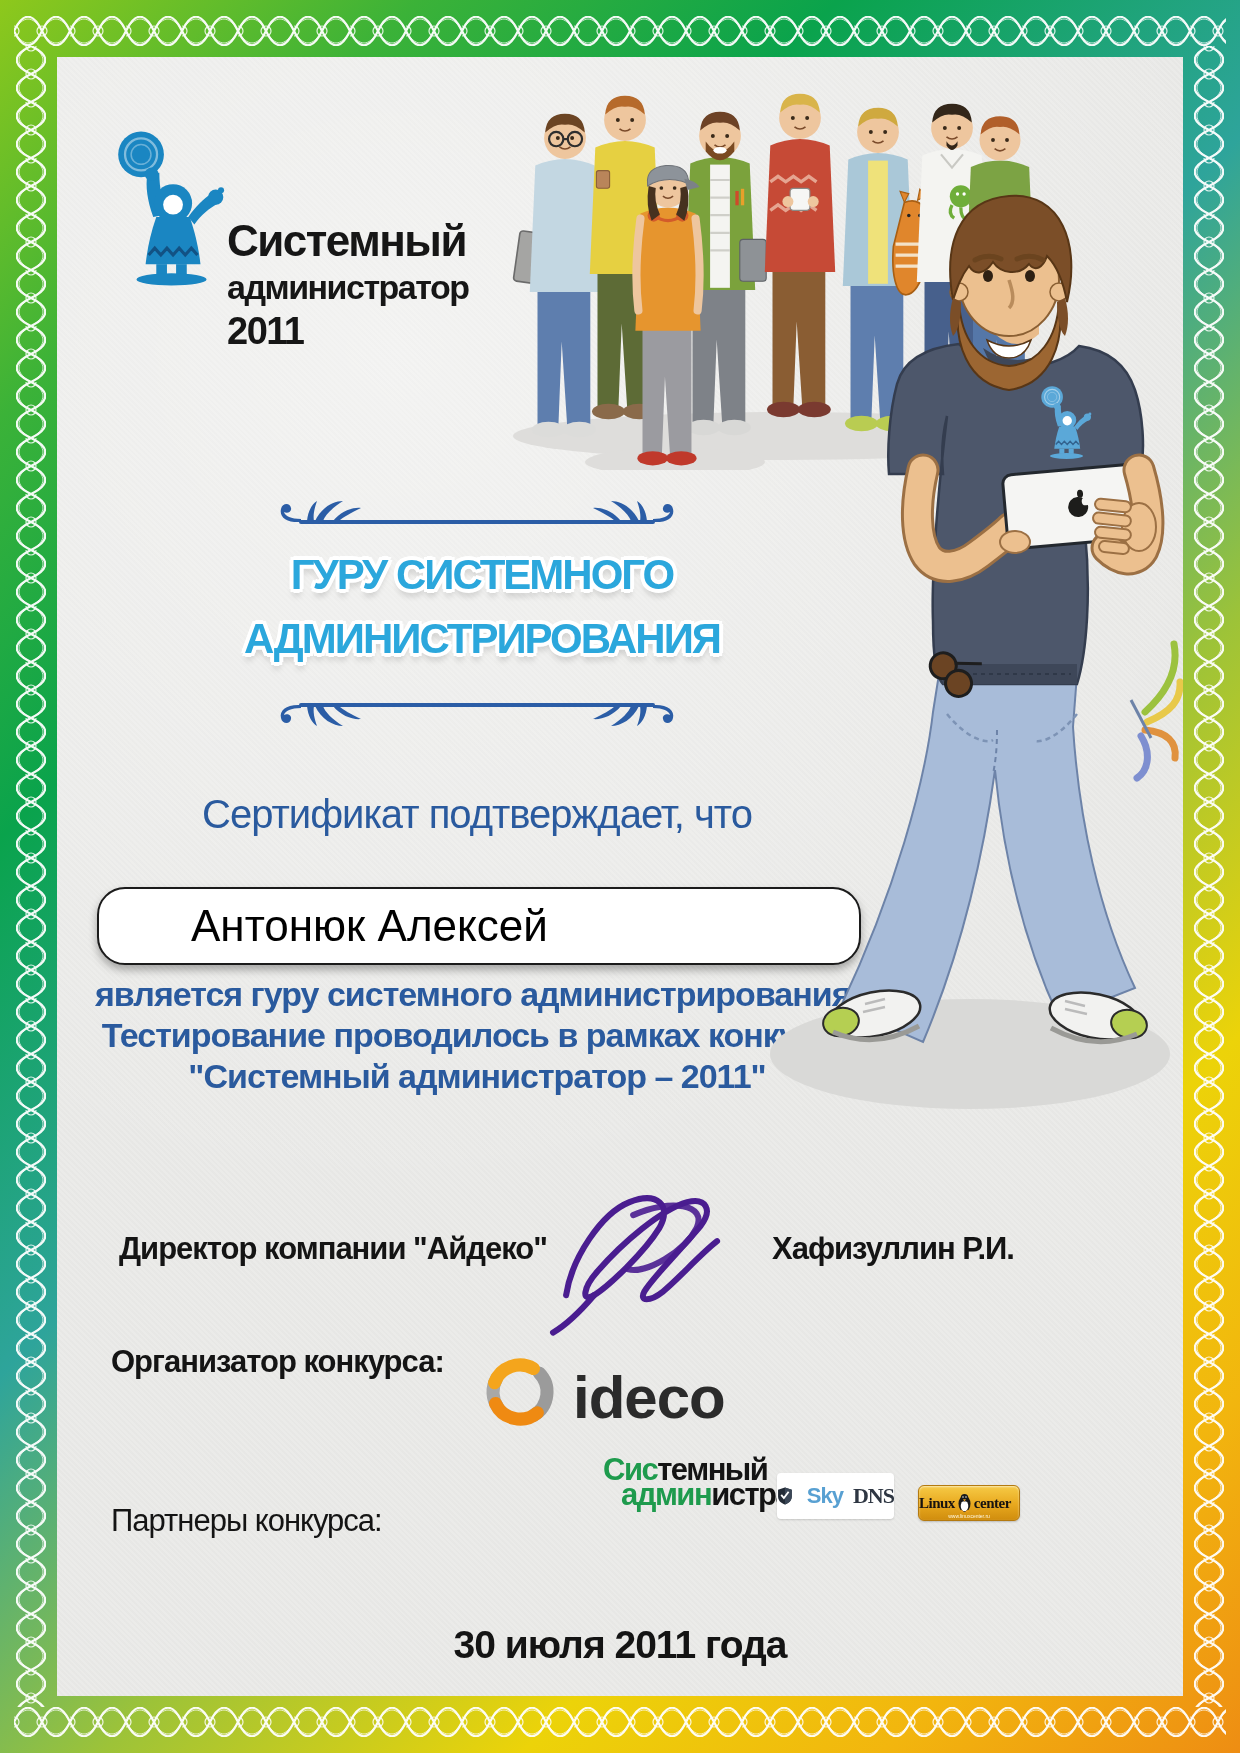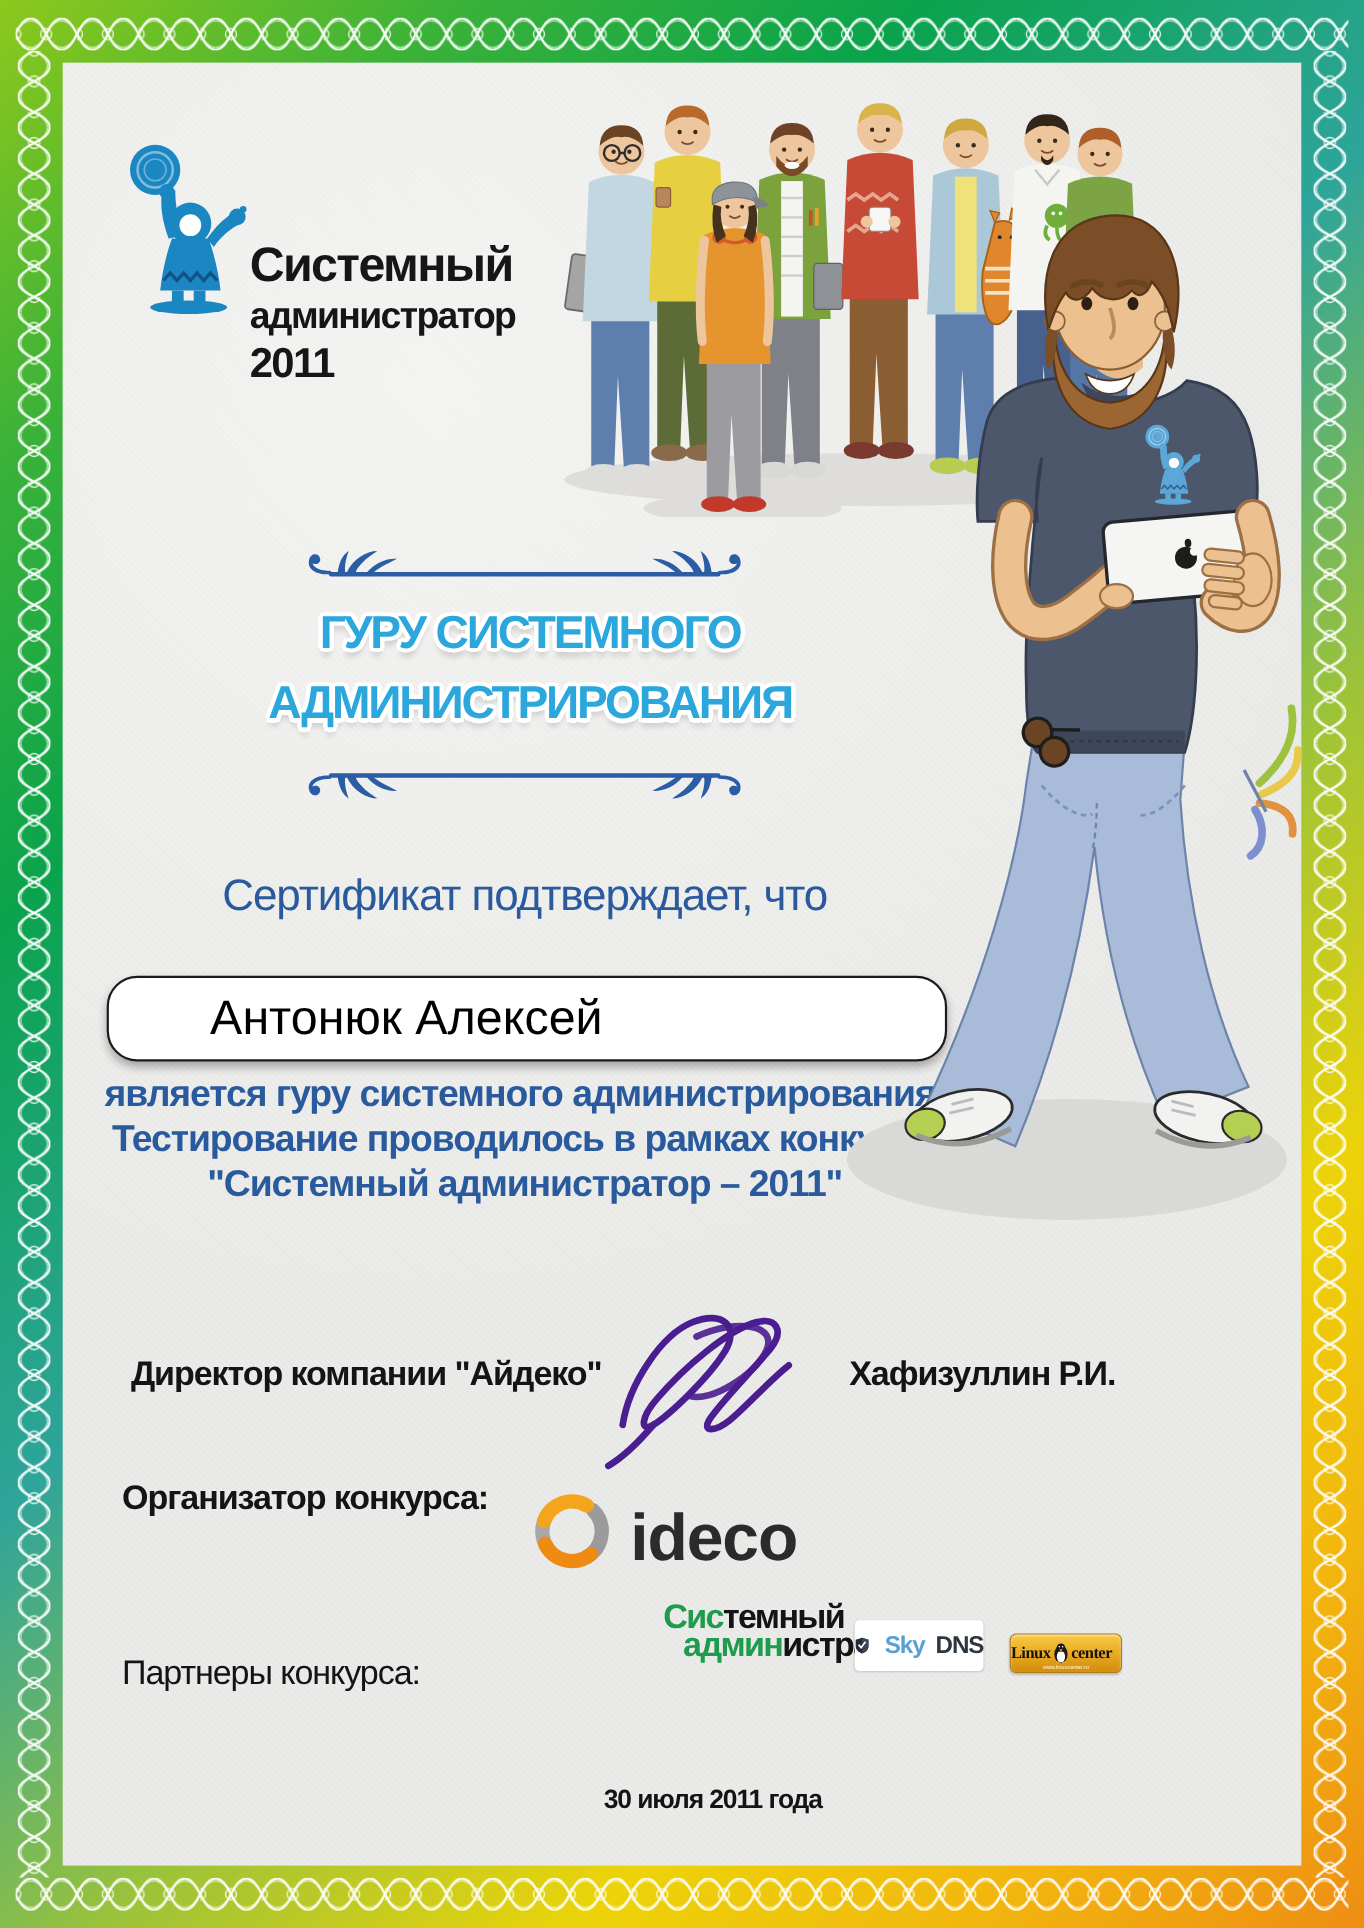--- a/index.html
+++ b/index.html
@@ -44,28 +44,28 @@
   .ideco-swirl{left:425px;top:1297px;width:76px;height:76px;}
   .ideco-word{left:516px;top:1306px;font-size:60px;font-weight:bold;letter-spacing:-1px;color:#2b2b2b;}
   
   .partners-label{left:54px;top:1446px;font-size:31px;font-weight:normal;letter-spacing:-1px;color:#141414;}
   .mag-logo{left:546px;top:1399px;font-weight:bold;font-size:31px;line-height:27px;letter-spacing:-1.5px;white-space:nowrap;}
   .mag-logo .row2{margin-left:18px;margin-top:-2px;}
   .mag-green{color:#1e9b4d;} .mag-black{color:#141414;}
   .skydns{left:720px;top:1416px;width:117px;height:46px;background:#fff;border-radius:4px;
       box-shadow:0 1px 2px rgba(0,0,0,.15);display:flex;align-items:center;justify-content:center;gap:14px;}
   .skydns .sky{color:#58a0d2;font-weight:bold;font-size:22px;letter-spacing:-1px;}
-  .skydns .dns{color:#2e3642;font-weight:bold;font-size:22px;letter-spacing:-1px;margin-left:-4px;}
+  .skydns .dns{color:#2e3642;font-weight:bold;font-size:22px;letter-spacing:-1px;margin-left:-4px;font-family:Liberation Serif, serif;}
   .linuxcenter{left:861px;top:1428px;width:100px;height:34px;border-radius:6px;
       background:linear-gradient(180deg,#f6ca46 0%,#e8a81e 55%,#d08d0e 100%);
       border:1px solid #b47a10;box-shadow:inset 0 1px 2px rgba(255,255,255,.6),0 1px 2px rgba(0,0,0,.2);
       display:flex;align-items:center;justify-content:flex-start;gap:2px;font-family:"Liberation Serif",serif;}
   .linuxcenter .lc-word{font-weight:bold;font-size:15px;color:#171310;letter-spacing:-0.5px;}
   .linuxcenter .lc-url{position:absolute;left:0;right:0;bottom:1px;text-align:center;font-size:5px;color:#fff8e0;font-family:"Liberation Sans",sans-serif;}
-  .issue-date{left:0;top:1566px;width:1126px;text-align:center;font-size:24px;font-weight:bold;letter-spacing:-1px;color:#141414;margin-left:28px;}
+  .issue-date{left:0;top:1566px;width:1126px;text-align:center;font-size:39px;font-weight:bold;letter-spacing:-1px;color:#141414;}
 </style>
 </head>
 <body>
 
 <svg width="0" height="0" style="position:absolute" aria-hidden="true">
   <defs>
     <pattern id="braidH" width="56" height="30" patternUnits="userSpaceOnUse">
       <g stroke="#fff" fill="none" stroke-linecap="round">
         <path d="M0,15 C9,-4 19,-4 28,15 C37,34 47,34 56,15" stroke-width="2.2"></path>
         <path d="M0,15 C9,34 19,34 28,15 C37,-4 47,-4 56,15" stroke-width="2.2"></path>

